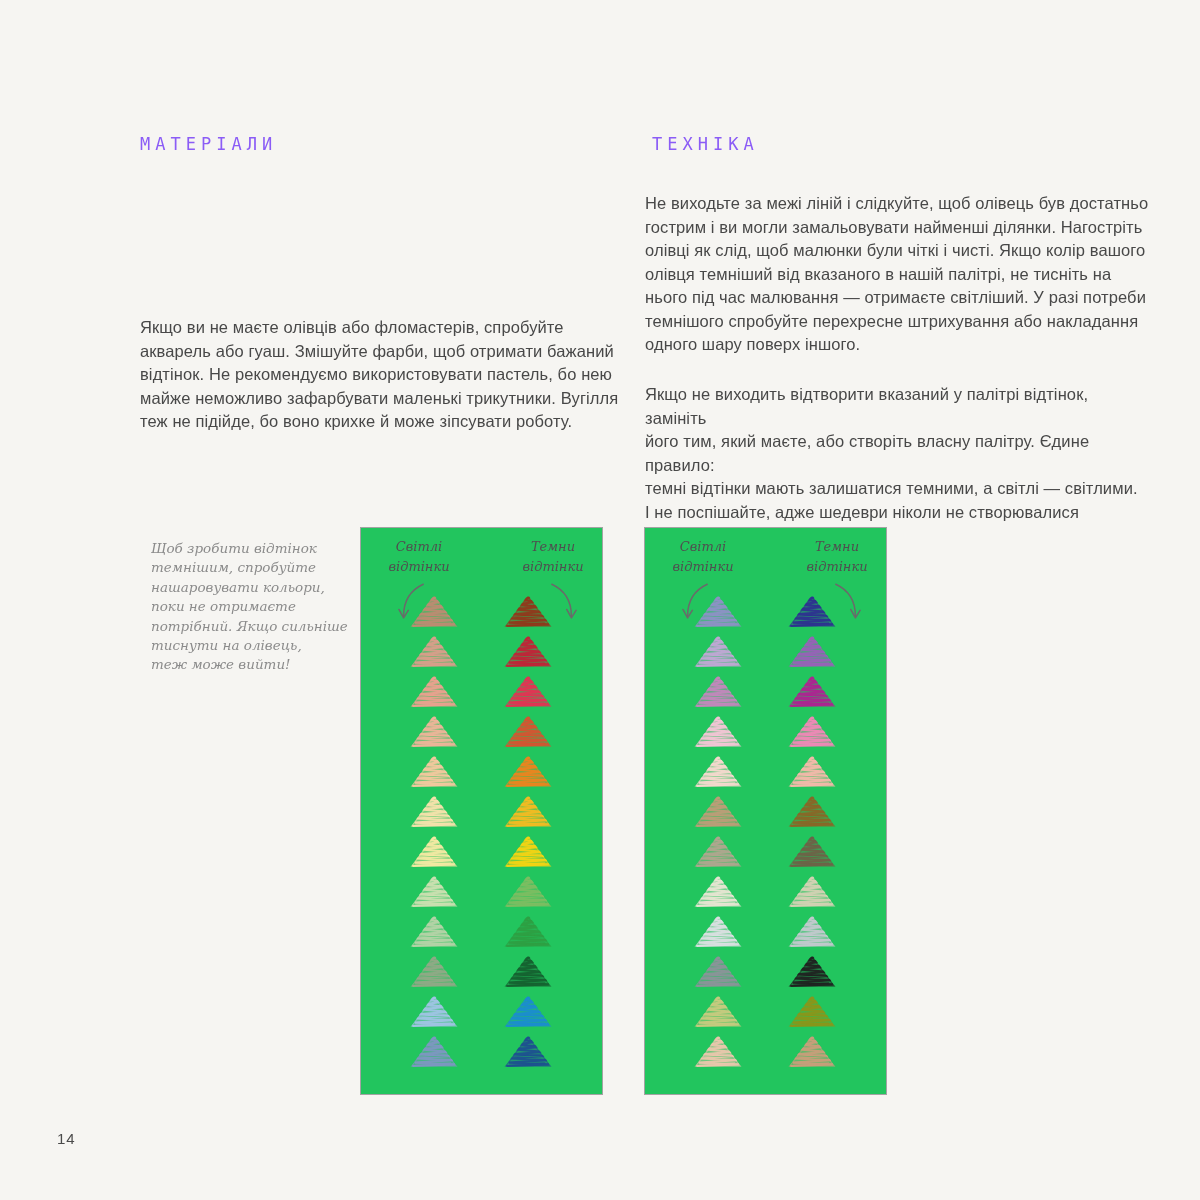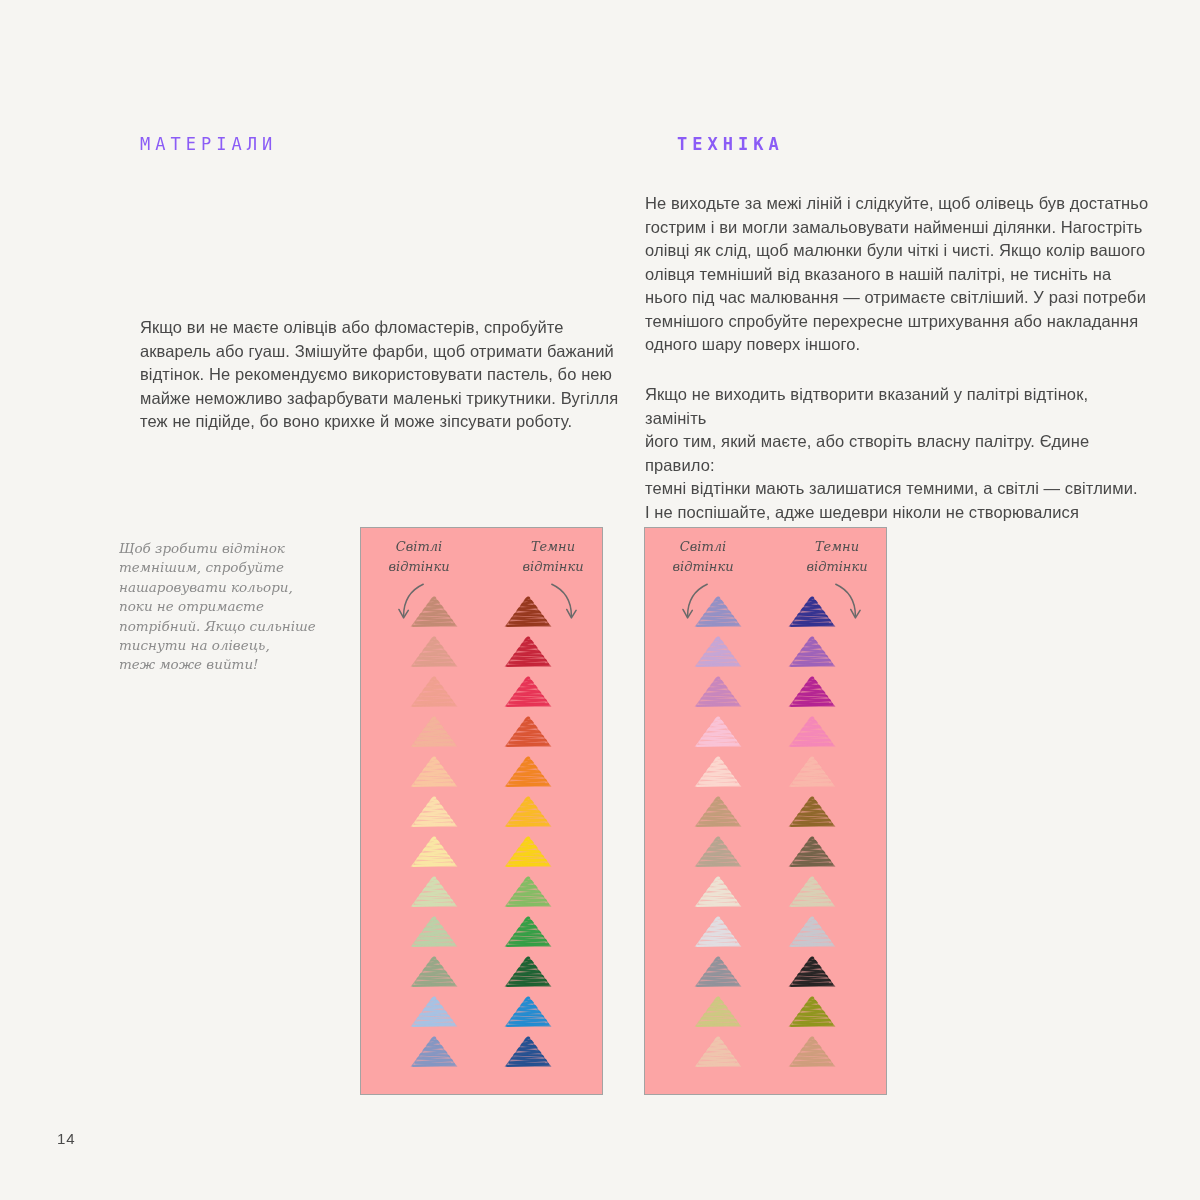--- a/index.html
+++ b/index.html
@@ -7,40 +7,40 @@
     position:relative;width:1200px;height:1200px;margin:0 auto;
     background:#f6f5f2;overflow:hidden;
     font-family:"Liberation Sans",sans-serif;color:#4a4a4a;
   }
   .heading{
     position:absolute;top:134px;margin:0;
     font-family:"DejaVu Sans Mono",monospace;font-weight:400;
     font-size:17px;letter-spacing:5px;color:#8b5cf6;
   }
   #materials-title{left:140px;}
-  #technique-title{left:677px;font-weight:bold;}
+  #technique-title{left:652px;}
   .para{
     position:absolute;width:505px;margin:0;
     font-size:16.5px;line-height:23.5px;letter-spacing:0.1px;
     color:#484848;white-space:pre-line;
   }
   .col-left{left:140px;}
   .col-right{left:645px;}
   #materials-p1{top:184px;}
   #materials-p2{top:316px;}
   #technique-p1{top:192px;}
   #technique-p2{top:383px;}
   .margin-note{
-    position:absolute;left:119px;top:539px;width:210px;
+    position:absolute;left:151px;top:539px;width:210px;
     font-family:"DejaVu Serif",cursive;font-style:italic;
     font-size:13.5px;line-height:19.4px;color:#8b8b8b;white-space:pre-line;
   }
   .palette-box{
     position:absolute;top:527px;width:243px;height:568px;box-sizing:border-box;
-    background:#fca5a5;border:1px solid #a3a3a3;
+    background:#22c55e;border:1px solid #a3a3a3;
   }
   .box-0{left:360px;}
   .box-1{left:644px;}
   .shade-label{
     position:absolute;top:9px;width:92px;text-align:center;
     font-family:"DejaVu Serif",cursive;font-style:italic;
     font-size:13px;line-height:20px;color:#4f4f4f;white-space:pre-line;
   }
   .shade-label.light{left:12px;}
   .shade-label.dark{left:146px;}

